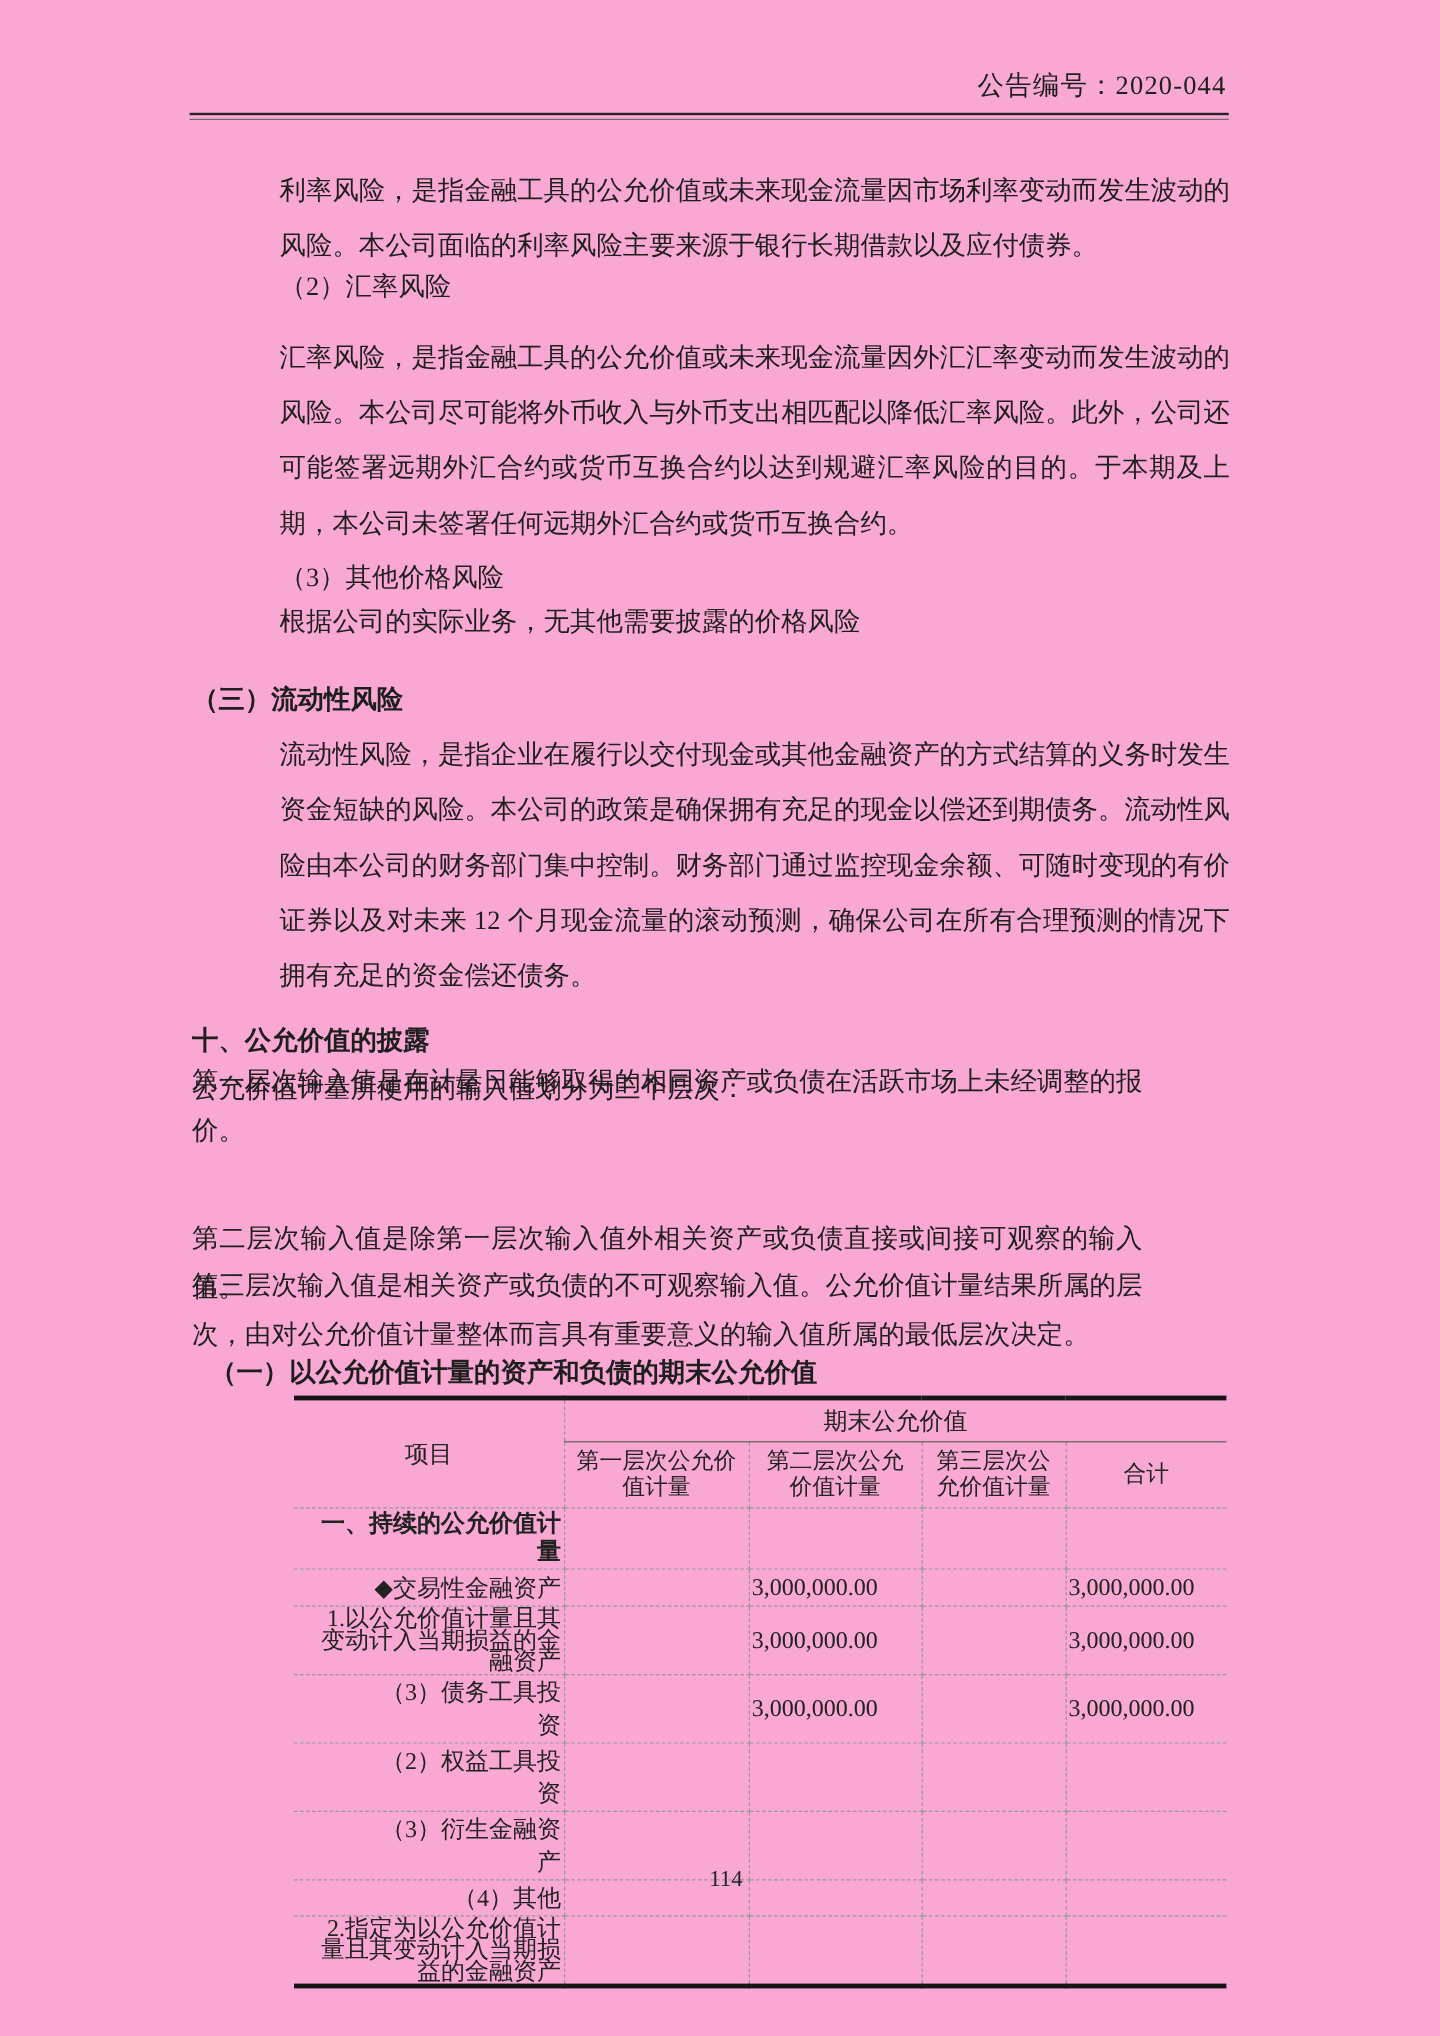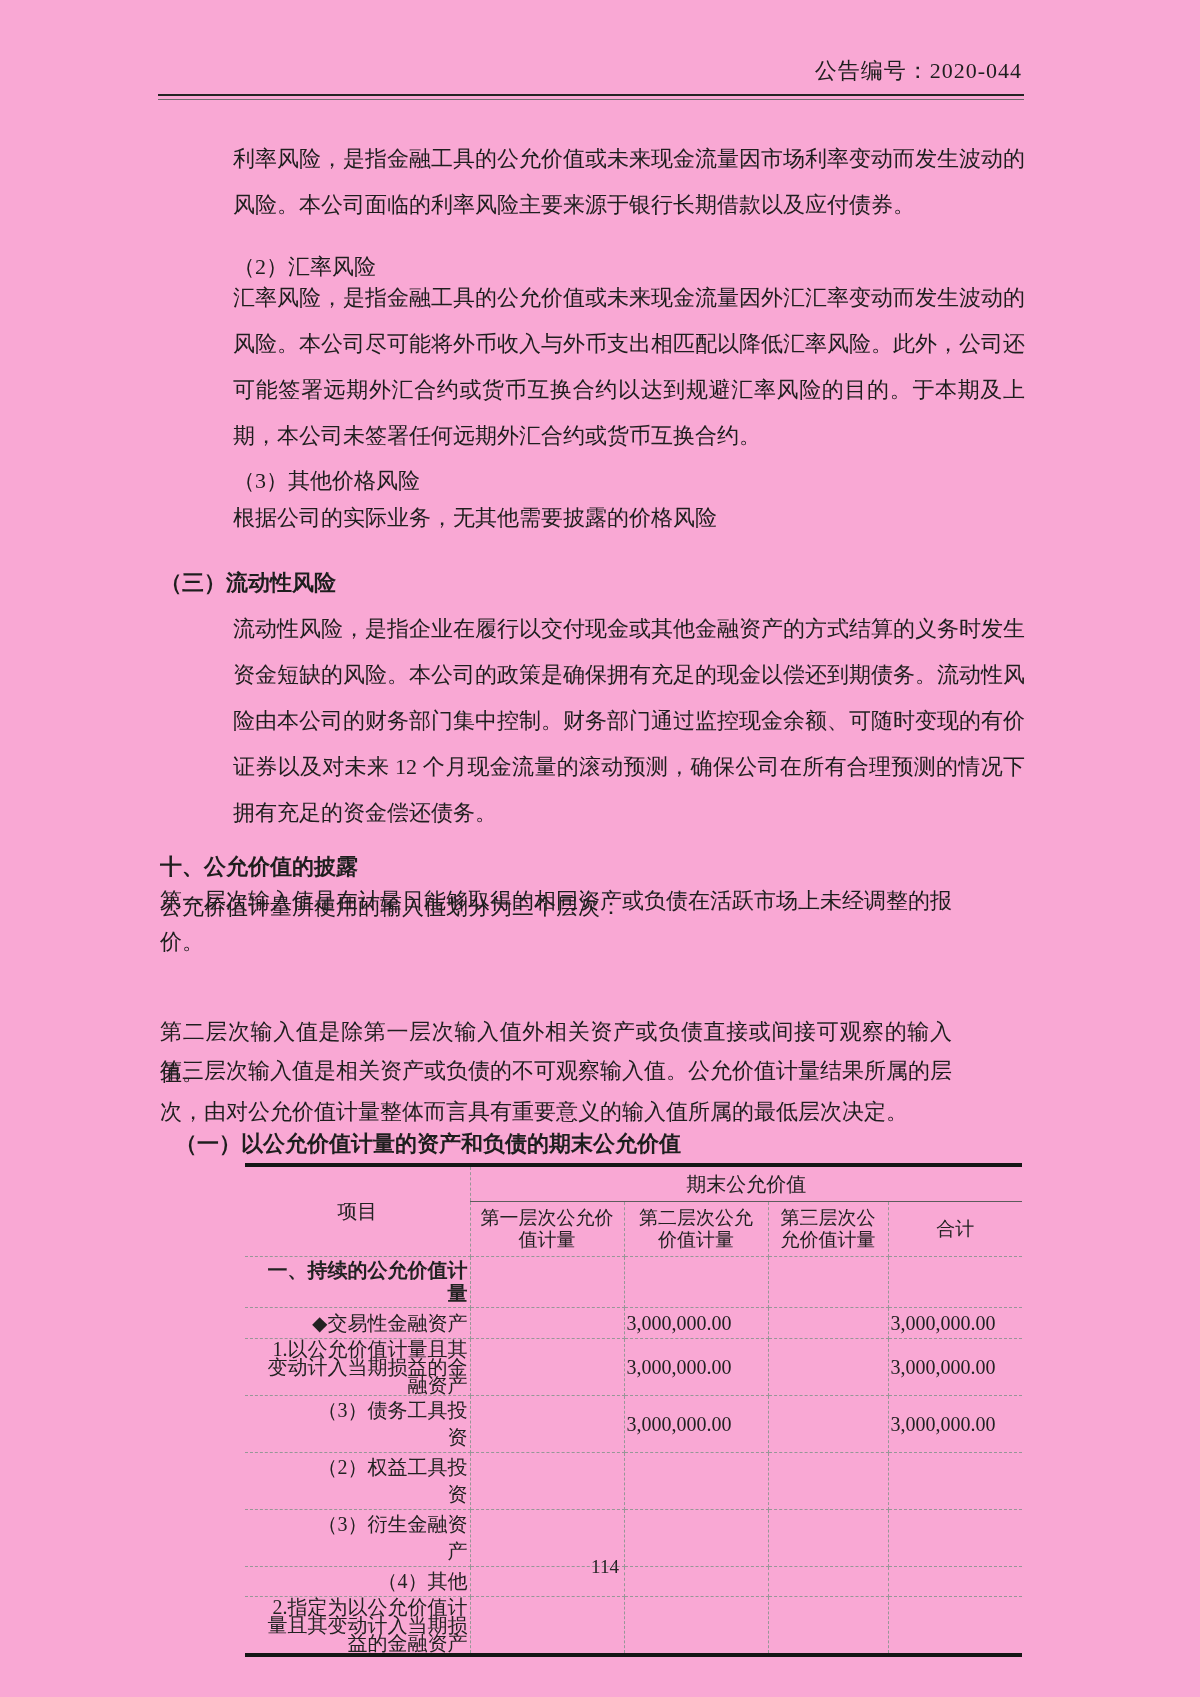--- a/index.html
+++ b/index.html
@@ -65,21 +65,21 @@
 </style>
 </head>
 <body>
 
 <div class="page">
 
   <div class="doc-header">公告编号：2020-044</div>
   <div class="header-rule"></div>
 
   <div class="blk para" style="top:136px;">利率风险，是指金融工具的公允价值或未来现金流量因市场利率变动而发生波动的风险。本公司面临的利率风险主要来源于银行长期借款以及应付债券。</div>
-  <div class="blk para" style="top:244px;">（2）汇率风险</div>
+  <div class="blk para" style="top:216px;">（2）汇率风险</div>
   <div class="blk para" style="top:275px;">汇率风险，是指金融工具的公允价值或未来现金流量因外汇汇率变动而发生波动的风险。本公司尽可能将外币收入与外币支出相匹配以降低汇率风险。此外，公司还可能签署远期外汇合约或货币互换合约以达到规避汇率风险的目的。于本期及上期，本公司未签署任何远期外汇合约或货币互换合约。</div>
   <div class="blk para" style="top:458px;">（3）其他价格风险</div>
   <div class="blk para" style="top:495px;">根据公司的实际业务，无其他需要披露的价格风险</div>
 
   <div class="blk head-bold" style="top:566px;">（三）流动性风险</div>
   <div class="blk para" style="top:606px;">流动性风险，是指企业在履行以交付现金或其他金融资产的方式结算的义务时发生资金短缺的风险。本公司的政策是确保拥有充足的现金以偿还到期债务。流动性风险由本公司的财务部门集中控制。财务部门通过监控现金余额、可随时变现的有价证券以及对未来 12 个月现金流量的滚动预测，确保公司在所有合理预测的情况下拥有充足的资金偿还债务。</div>
 
   <div class="blk head-bold" style="top:850px;">十、公允价值的披露</div>
   <div class="blk para-tight" style="top:886px;">公允价值计量所使用的输入值划分为三个层次：</div>
   <div class="blk para-tight" style="top:880px;">第一层次输入值是在计量日能够取得的相同资产或负债在活跃市场上未经调整的报价。</div>

